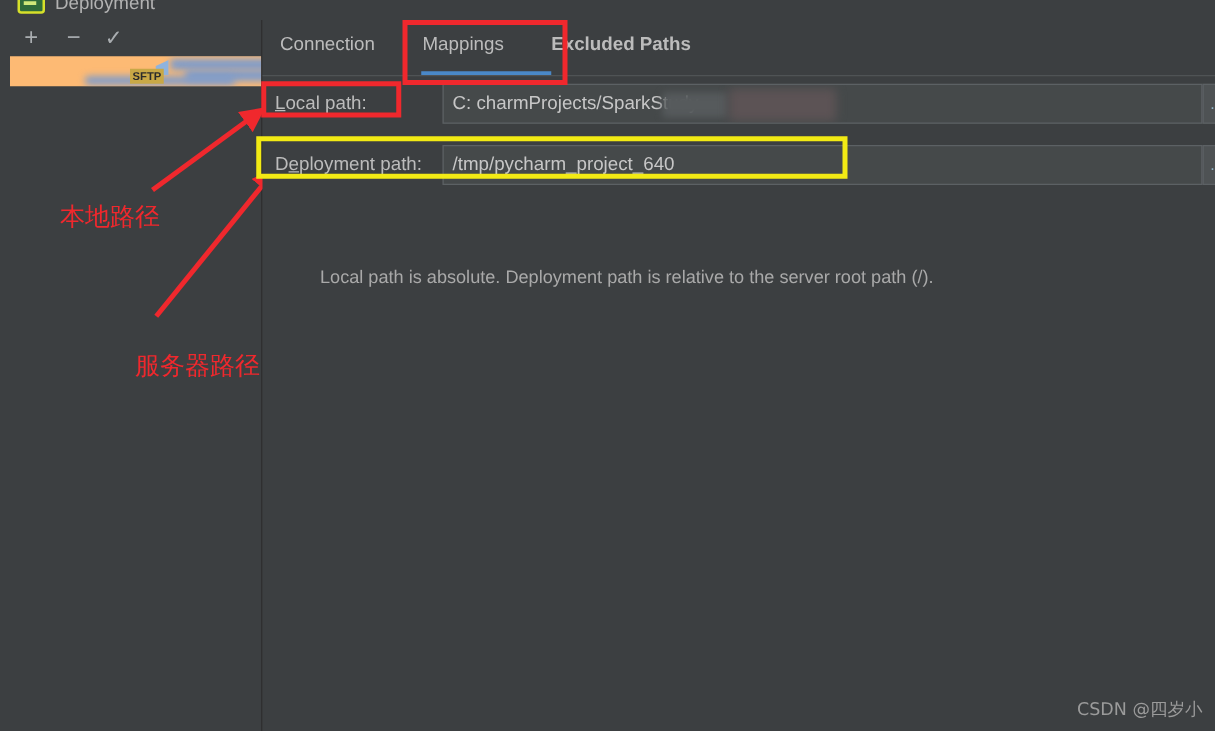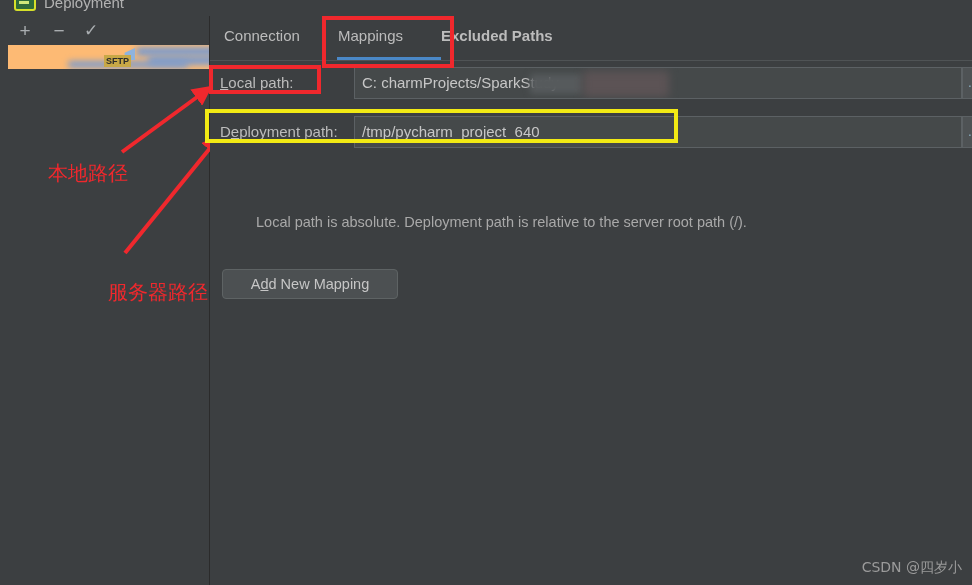--- a/index.html
+++ b/index.html
@@ -393,23 +393,20 @@
       </div>
       <div class="row-field">/tmp/pycharm_project_640</div>
       <div class="browse-btn">…</div>
     </div>
 
 
     <div id="description">
       <div>Local path is absolute. Deployment path is relative to the server root path (/).</div>
     </div>
 
-    <div id="add-mapping-btn">
-      <span>A</span><u>d</u><span>d New Mapping</span>
-    </div>
   </div>
 
   <div class="hl-box" id="hl-mappings"></div>
   <div class="hl-box" id="hl-local-label"></div>
   <div class="hl-box" id="hl-deployment"></div>
 
   <div id="watermark">CSDN @四岁小</div>
 
 </div>
 

